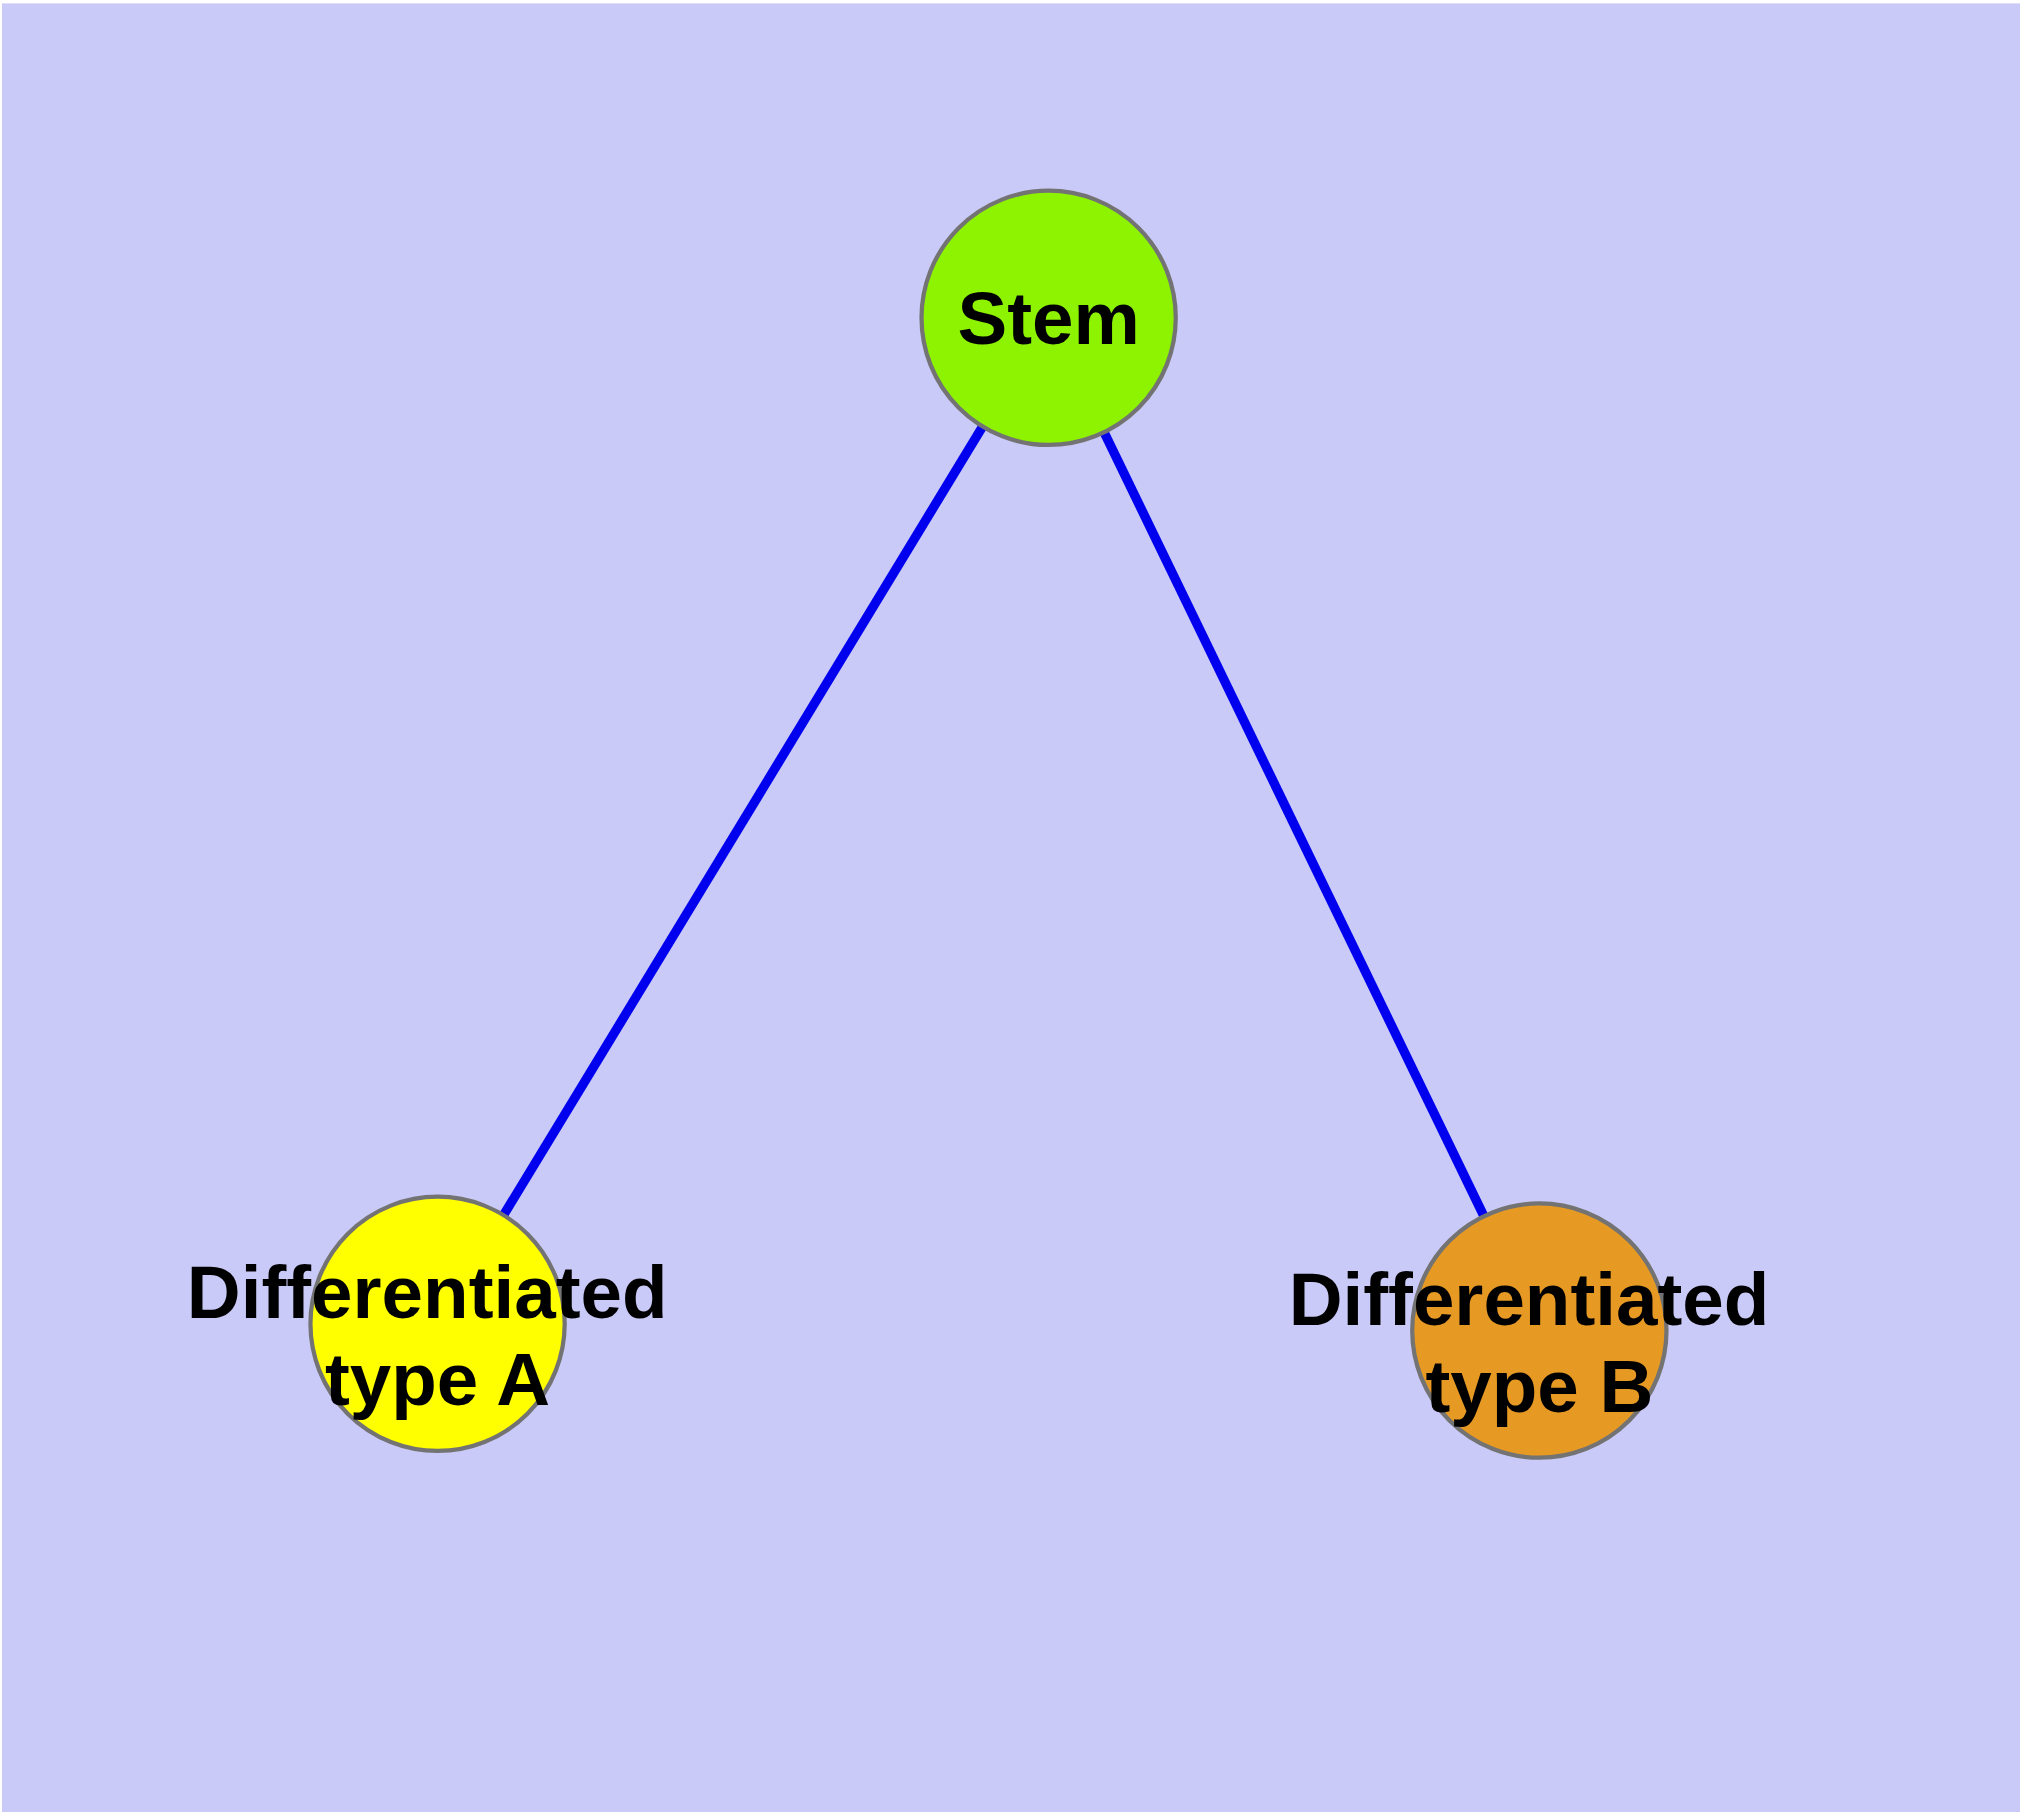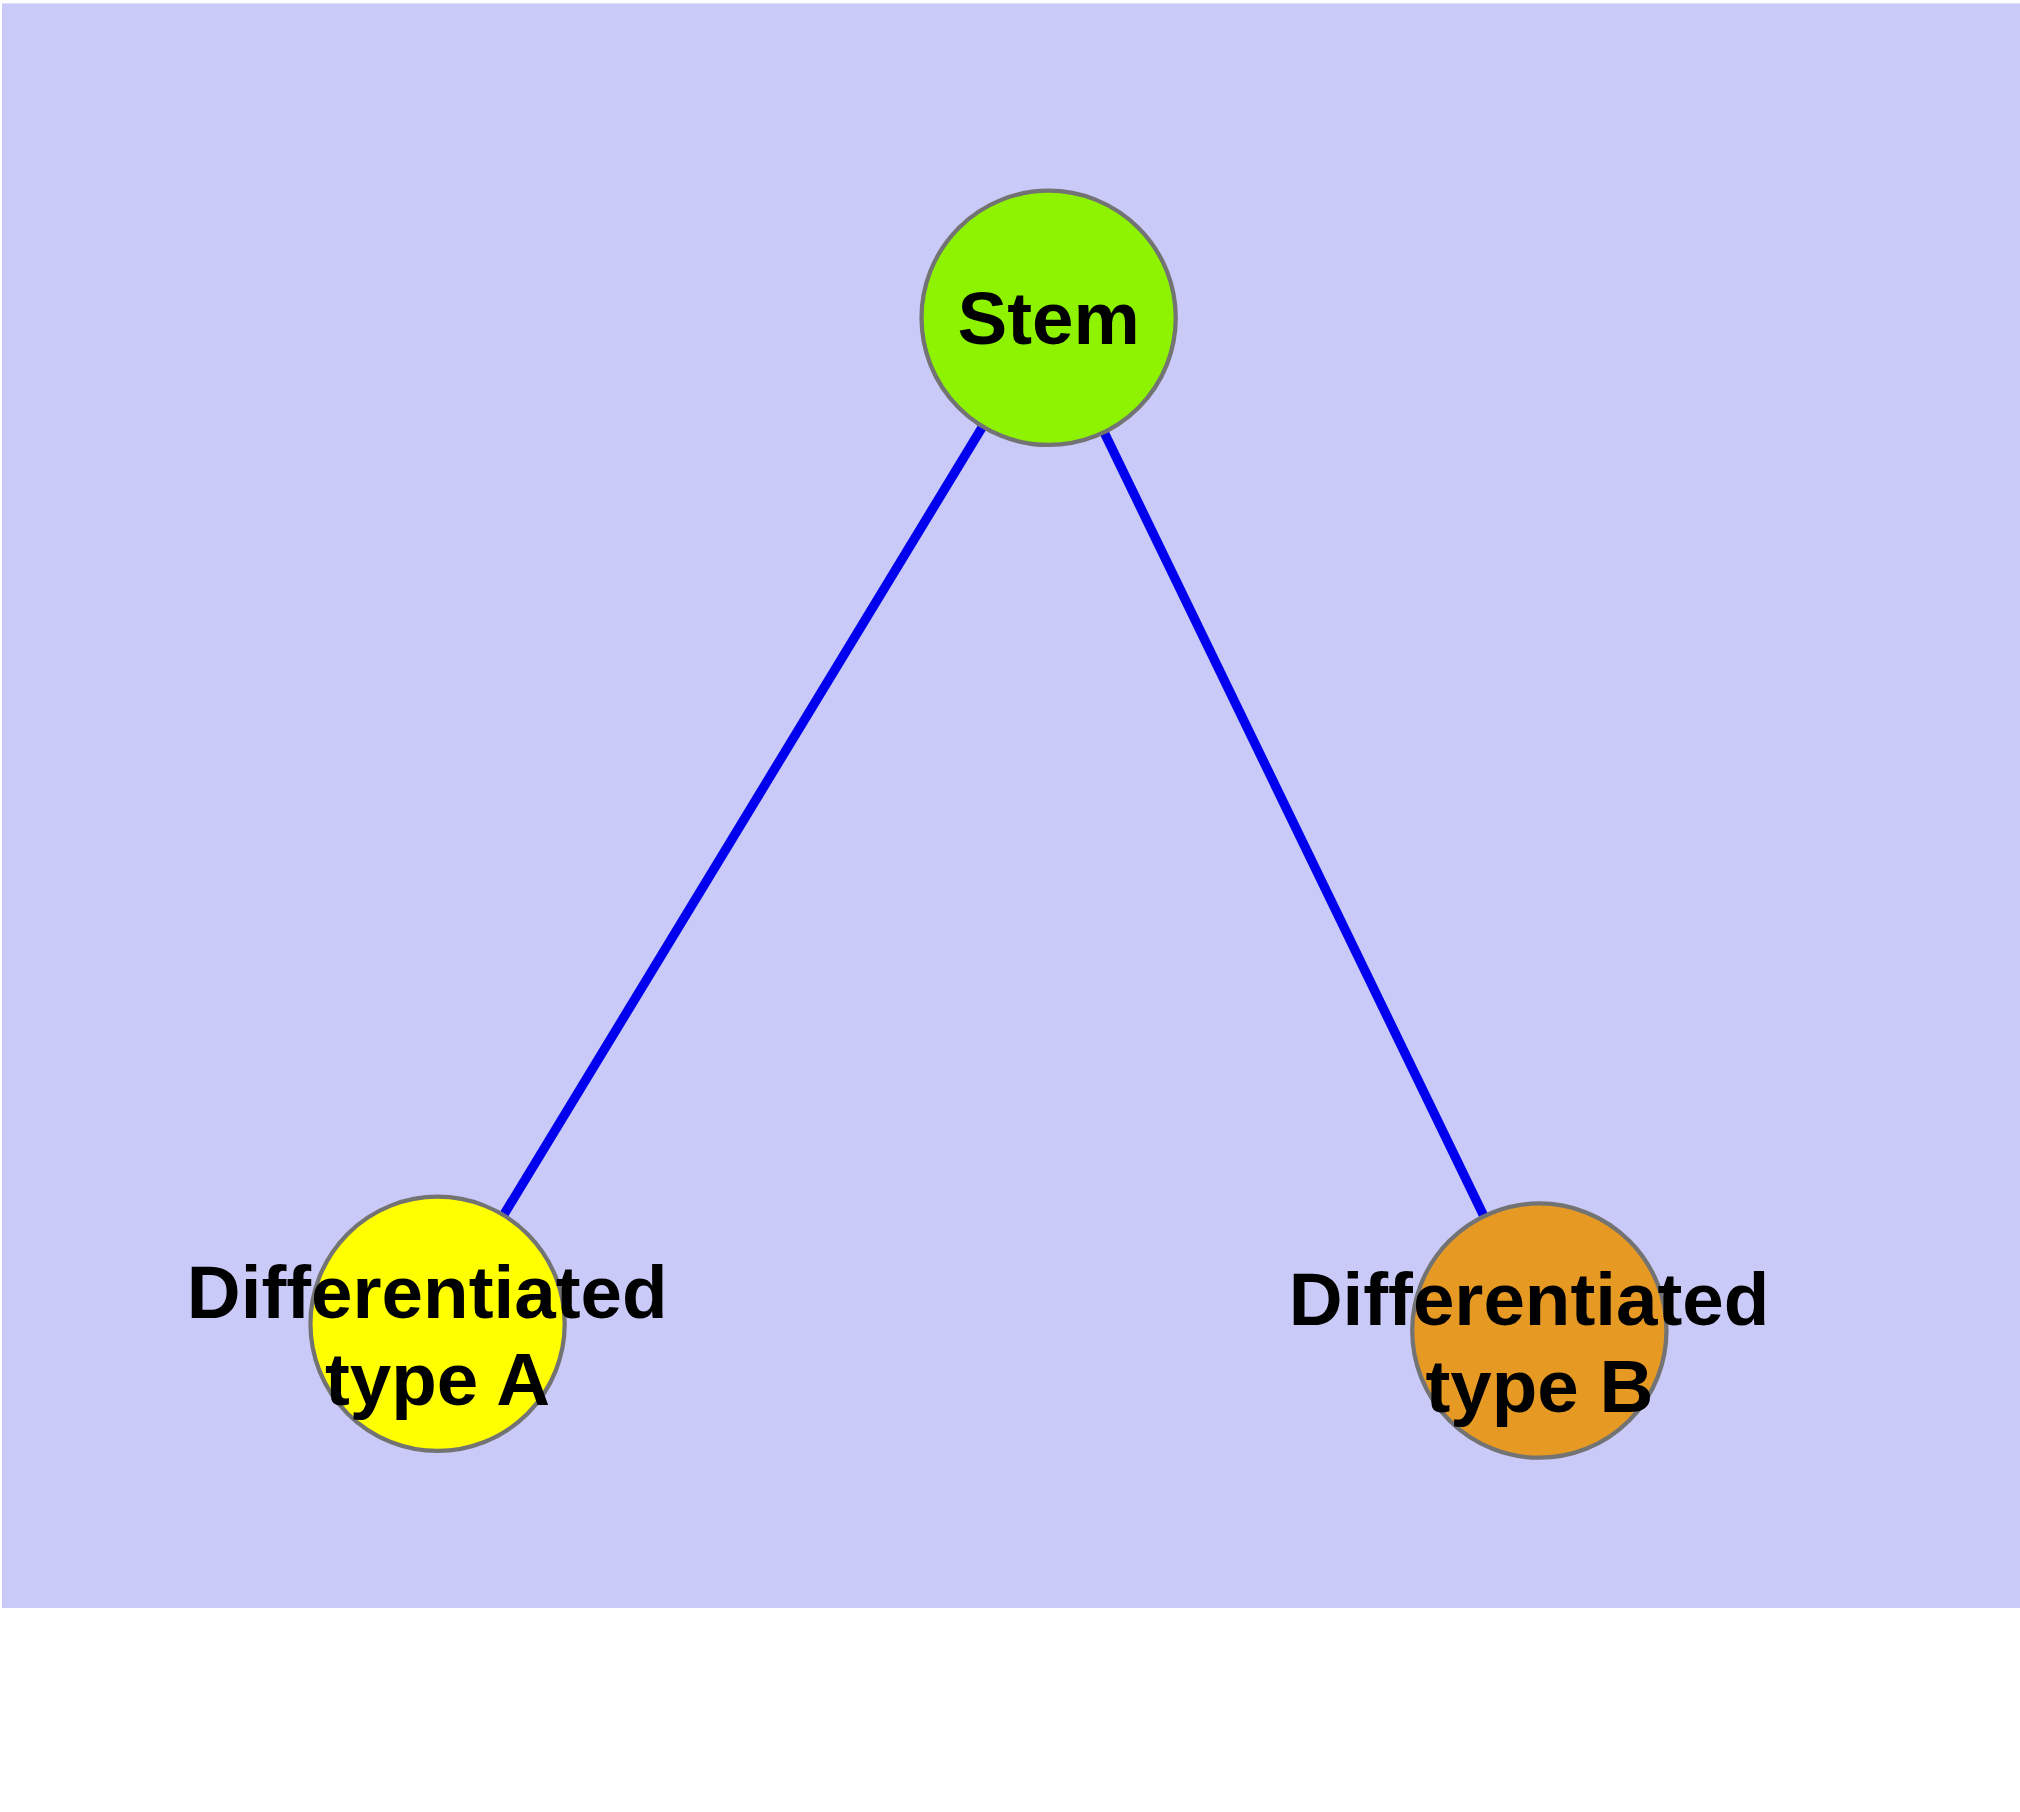--- a/index.html
+++ b/index.html
@@ -7,21 +7,21 @@
     margin: 0;
     padding: 0;
     width: 2021px;
     height: 1812px;
     background: #ffffff;
     font-family: "Liberation Sans", sans-serif;
   }
   .stage {
     position: relative;
     width: 2021px;
-    height: 1608px;
+    height: 1812px;
     overflow: hidden;
     text-align: right;
   }
   svg.diagram {
     position: absolute;
     left: 0;
     top: 0;
     display: block;
   }
   .edge {

